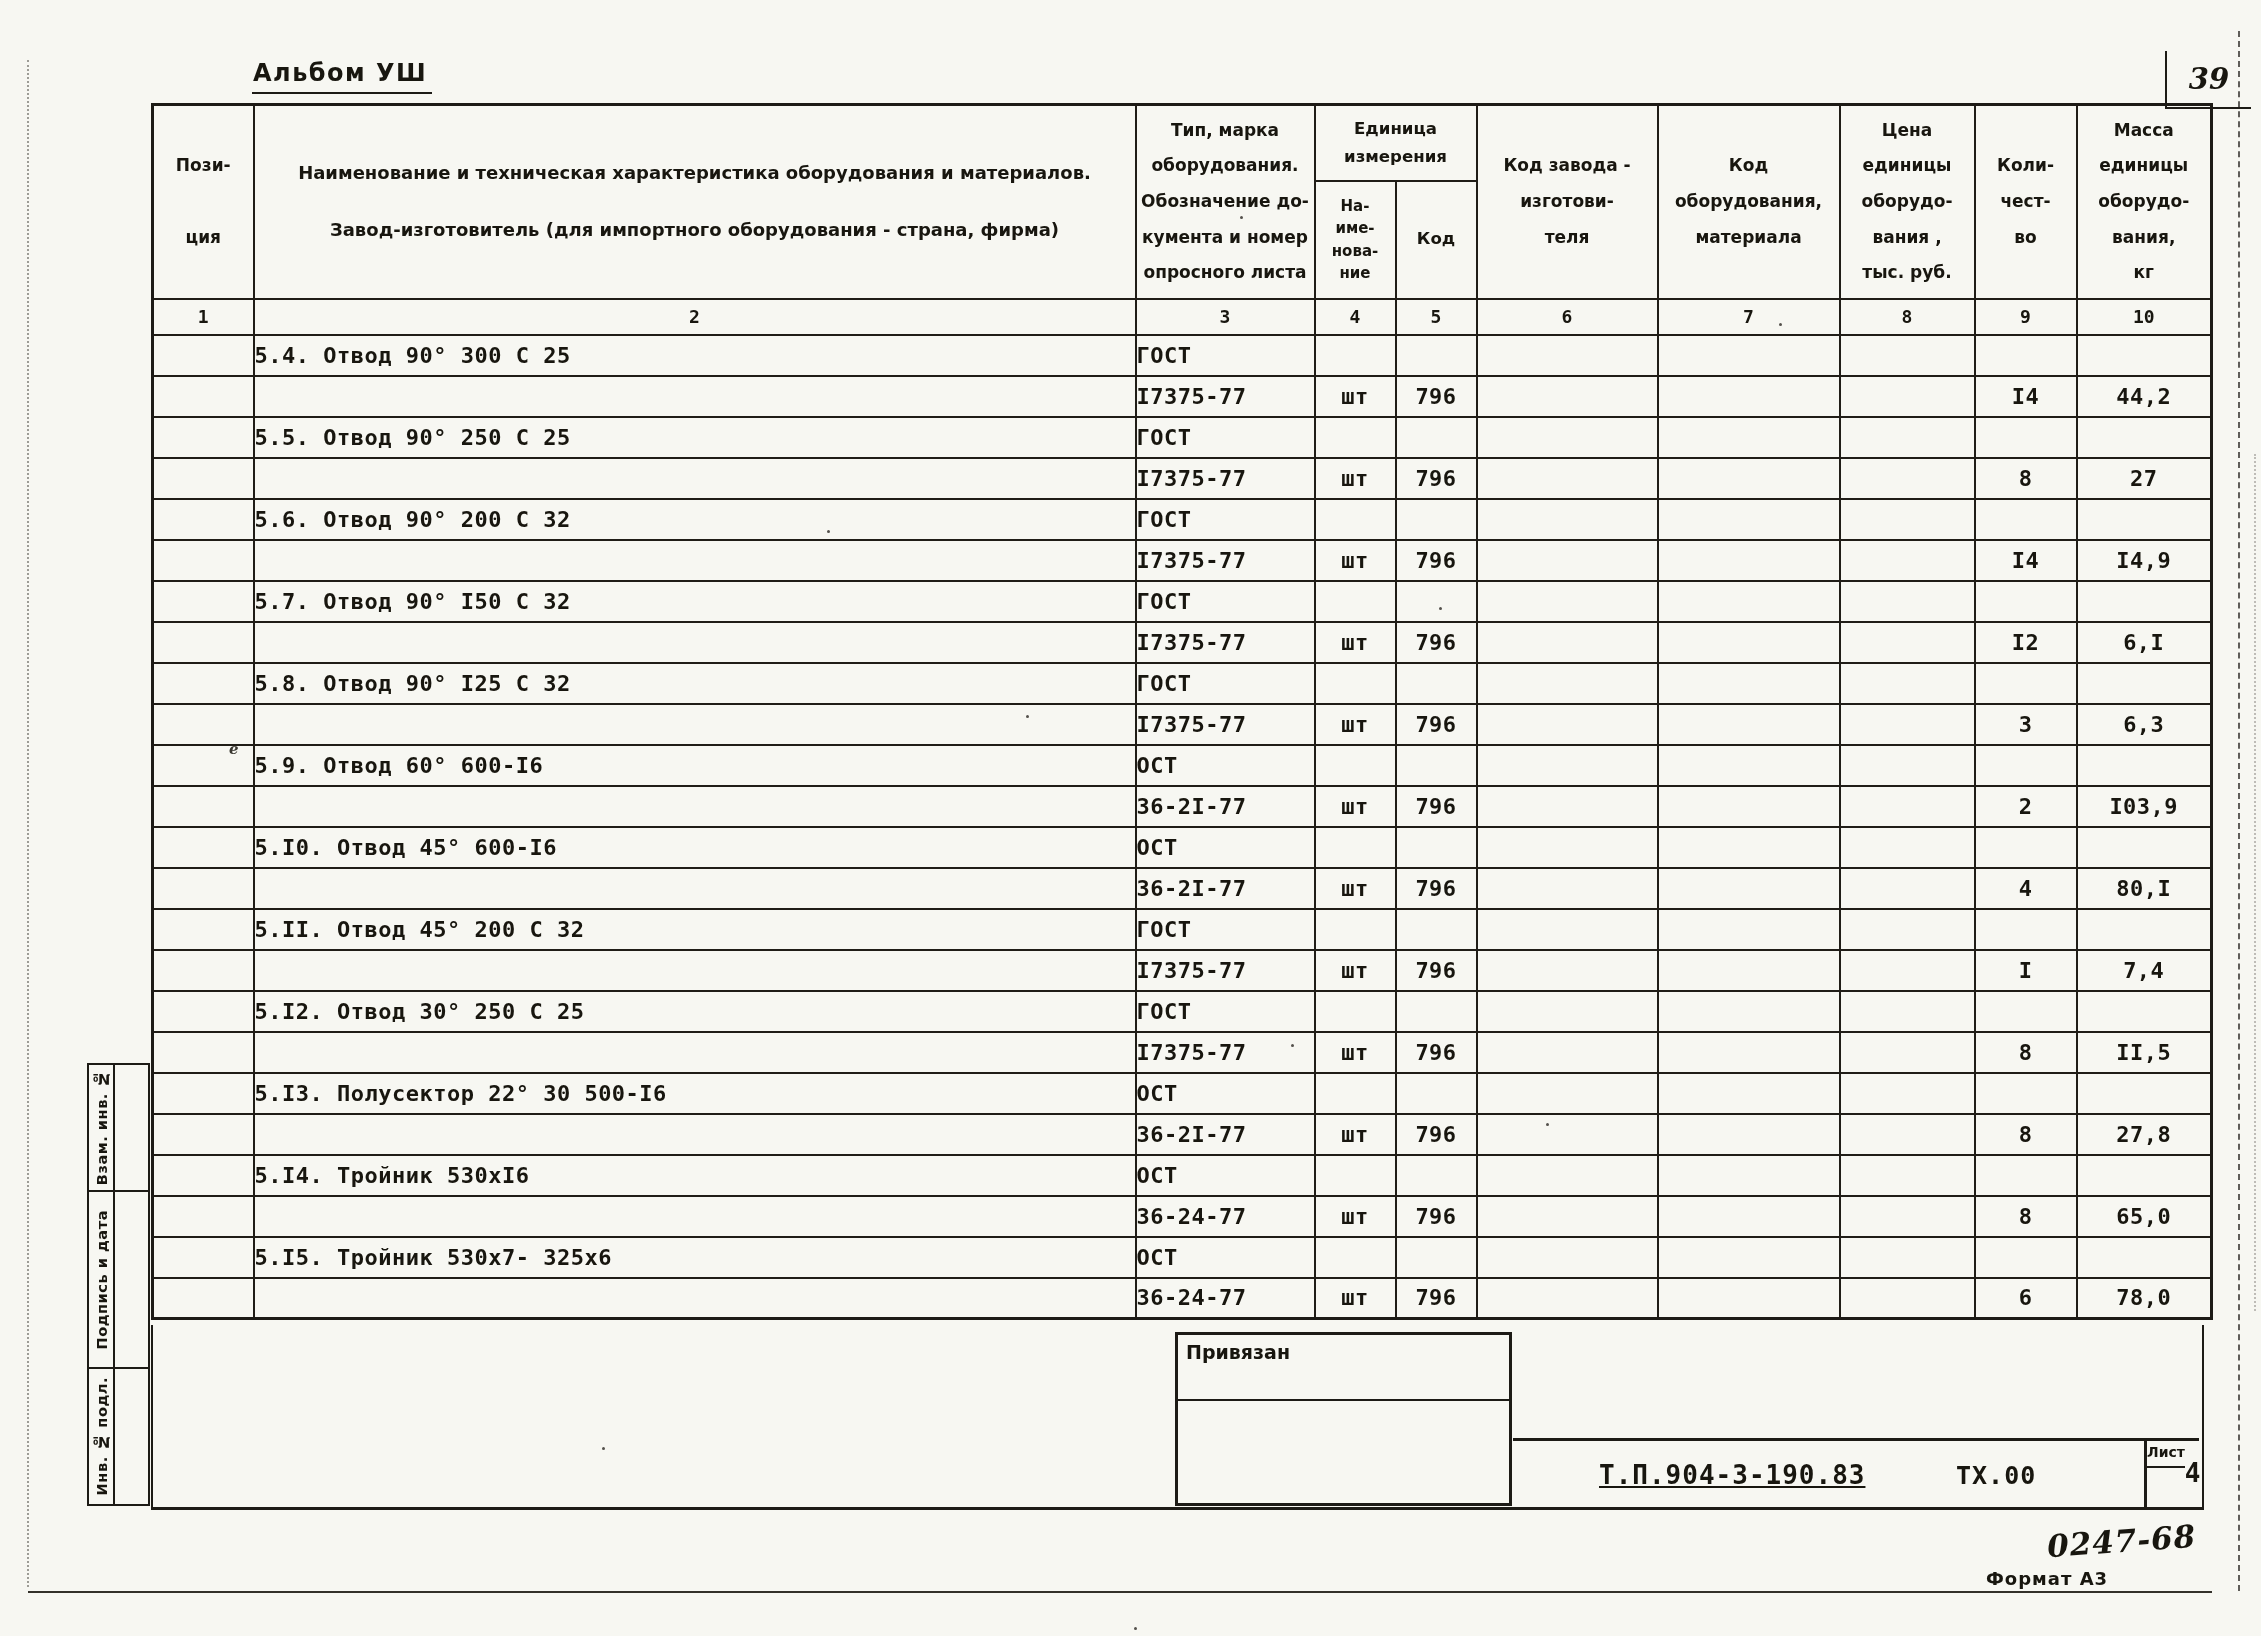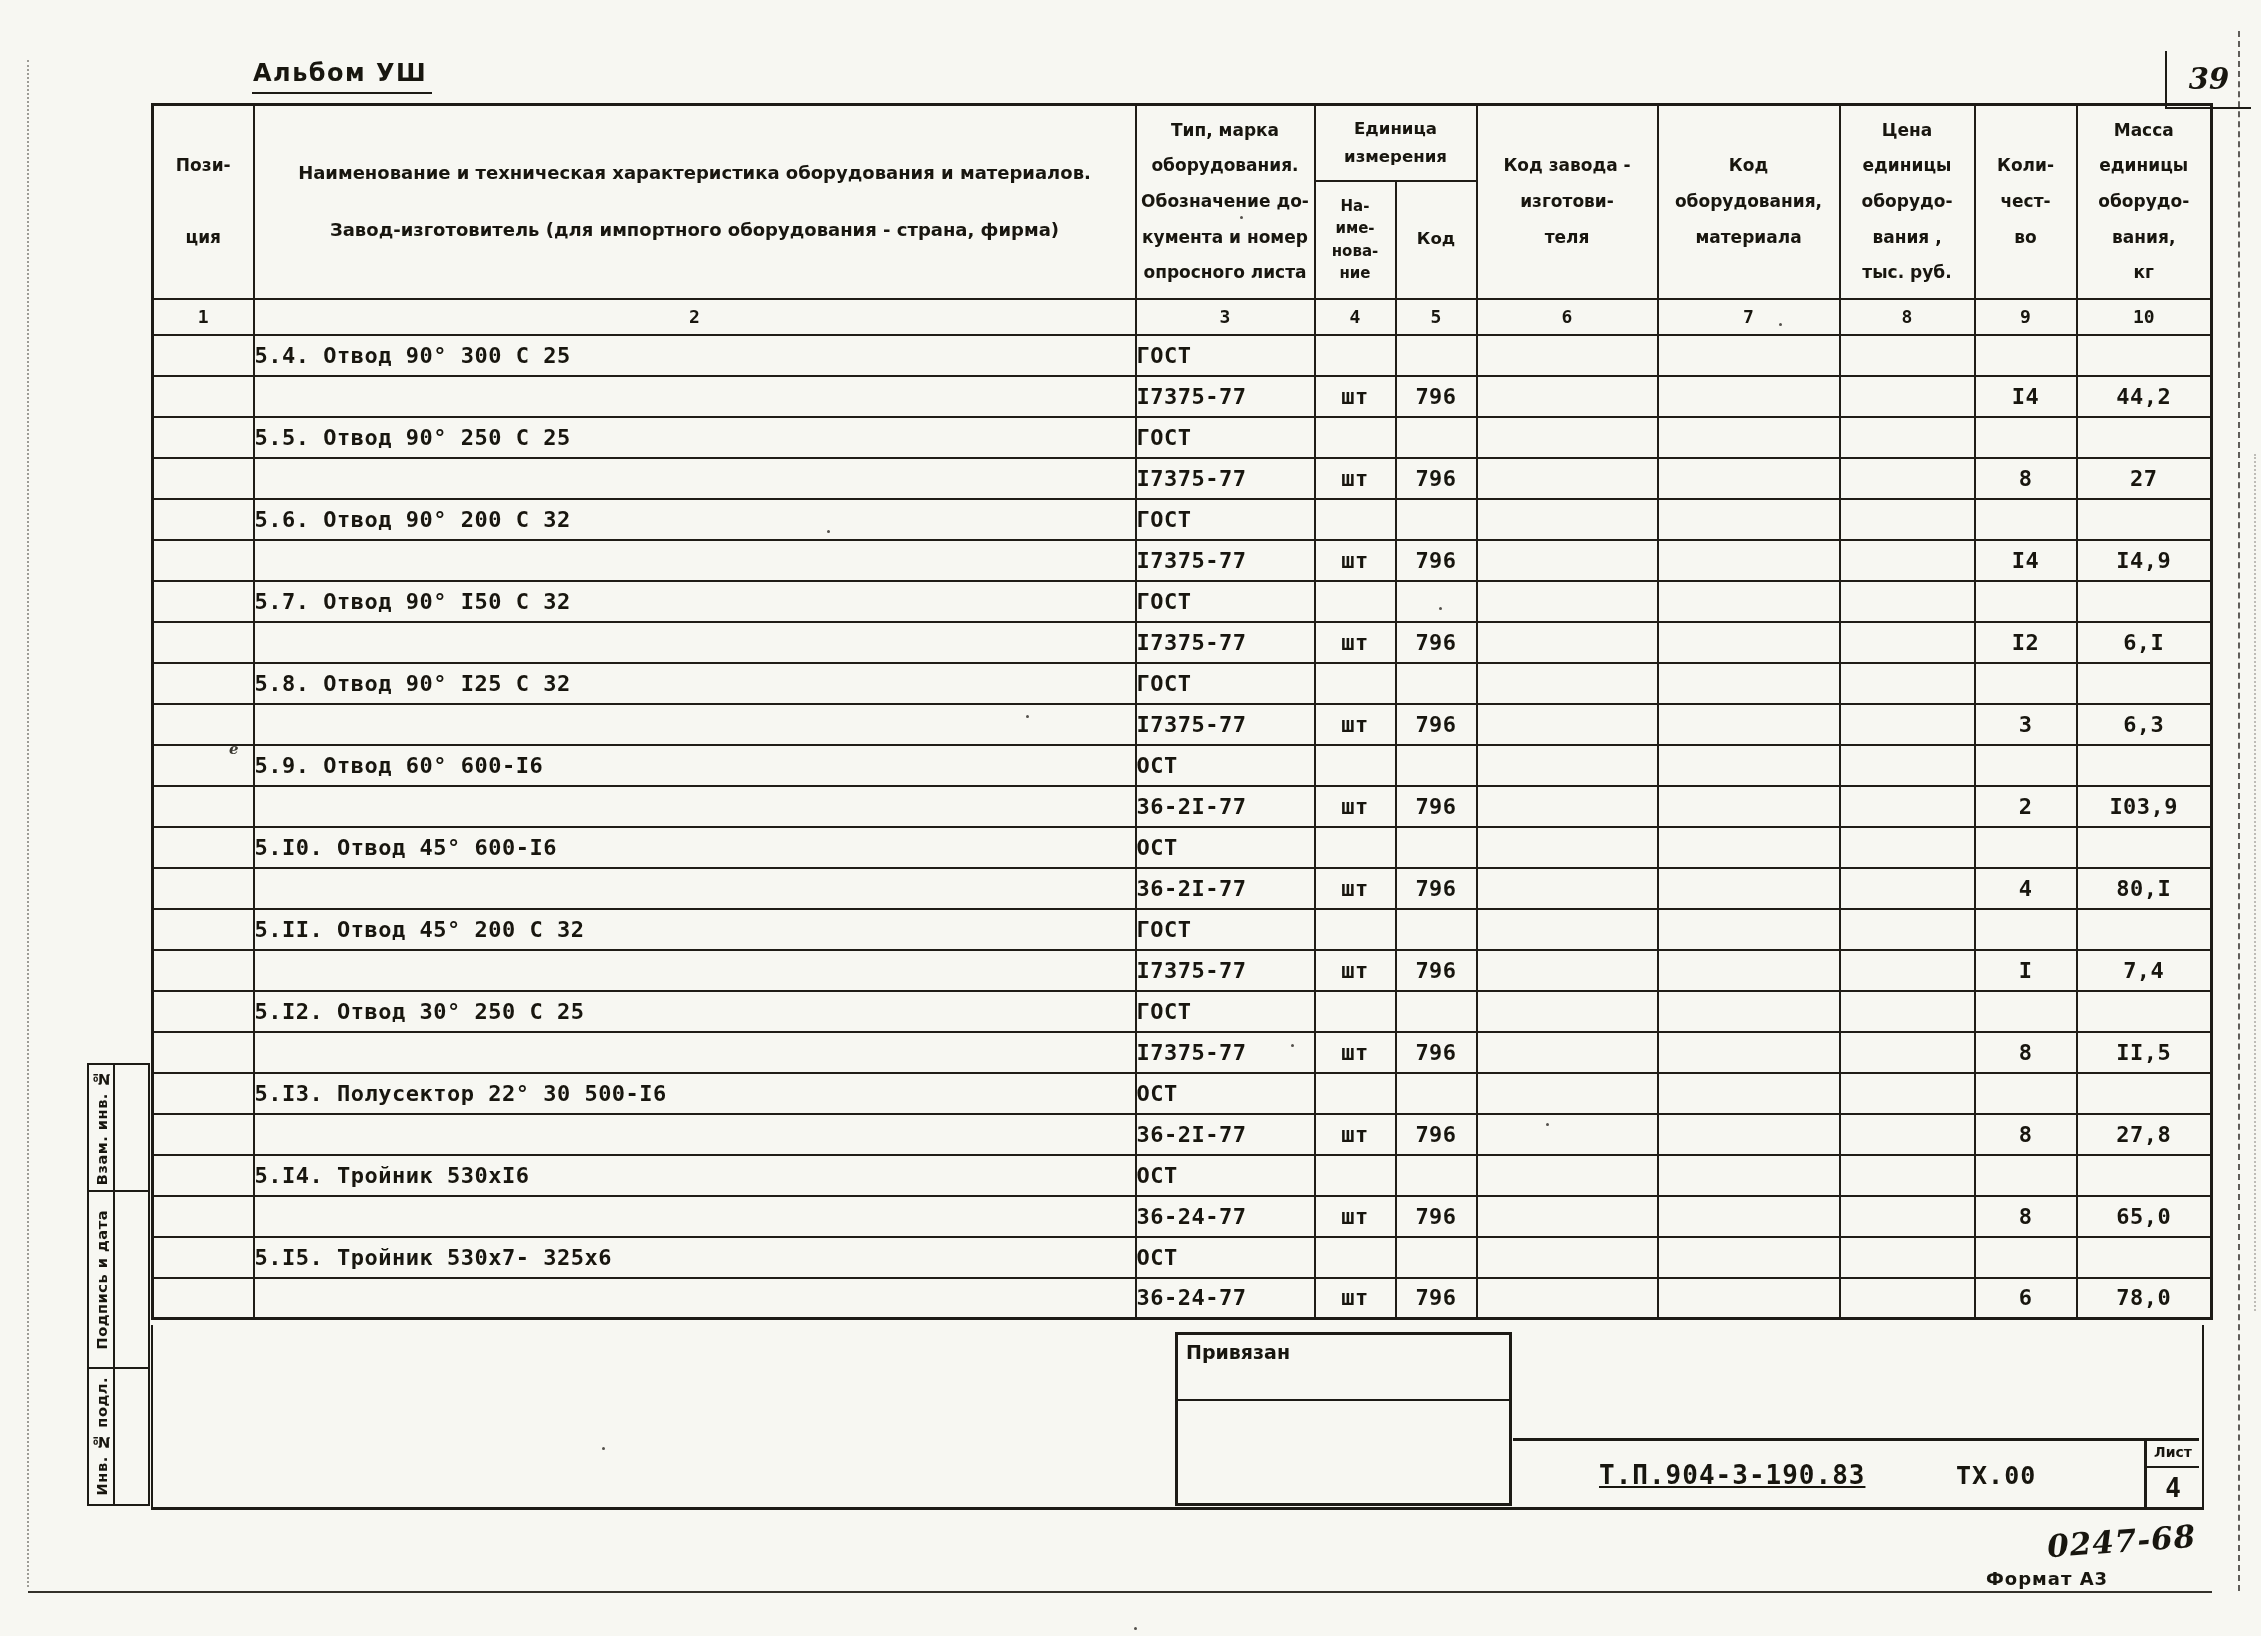--- a/index.html
+++ b/index.html
@@ -37,21 +37,21 @@
          border-left:2.5px solid #1d1b16;border-right:2.5px solid #1d1b16;border-bottom:3.5px solid #1d1b16;}
   .stamp{position:absolute;left:1175px;top:1332px;width:337px;height:174px;border:3px solid #1d1b16;box-sizing:border-box;}
   .stlabel{height:66px;border-bottom:2.5px solid #1d1b16;font:600 19px "DejaVu Sans",sans-serif;padding:6px 0 0 8px;box-sizing:border-box;}
   .stgrid{position:relative;height:117px;}
   .stgrid .vl{position:absolute;top:0;width:0;border-left:2px solid #1d1b16;}
   .stgrid .hl{position:absolute;left:0;right:0;height:0;border-top:2px solid #1d1b16;}
   .stinv{position:absolute;left:0;top:90px;font:600 16px "DejaVu Sans",sans-serif;padding-left:6px;}
   .band{position:absolute;left:1513px;top:1438px;width:686px;height:69px;border-top:3px solid #1d1b16;box-sizing:border-box;}
   .band .doc{position:absolute;left:86px;top:19px;font:700 26px "DejaVu Sans Mono",monospace;letter-spacing:1px;text-decoration:underline;}
   .band .sect{position:absolute;left:443px;top:20px;font:700 25px "DejaVu Sans Mono",monospace;letter-spacing:1px;}
-  .sheetbox{position:absolute;right:0;top:-3px;bottom:0;width:55px;border-left:3px solid #1d1b16;display:flex;flex-direction:column;box-sizing:border-box;}
+  .sheetbox{position:absolute;right:0;top:-3px;bottom:0;width:55px;border-left:3px solid #1d1b16;display:flex;flex-direction:row;box-sizing:border-box;}
   .sheetbox .lbl{height:28px;border-bottom:2.5px solid #1d1b16;display:flex;align-items:center;justify-content:center;
                  font:600 14px "DejaVu Sans",sans-serif;}
   .sheetbox .no{flex:1;display:flex;align-items:center;justify-content:center;font:700 26px "DejaVu Sans Mono",monospace;}
   .hand{position:absolute;left:2047px;top:1523px;font:italic 700 31px "DejaVu Serif",serif;letter-spacing:1px;transform:rotate(-4deg);}
   .fmt{position:absolute;left:1986px;top:1568px;font:600 18px "DejaVu Sans",sans-serif;letter-spacing:1px;}
   
   .strip{position:absolute;left:87px;top:1063px;width:63px;height:443px;border:2.5px solid #1d1b16;
          display:flex;flex-direction:column;box-sizing:border-box;}
   .srow{display:flex;border-bottom:2.5px solid #1d1b16;box-sizing:border-box;}
   .srow:last-child{border-bottom:none;flex:1;}

